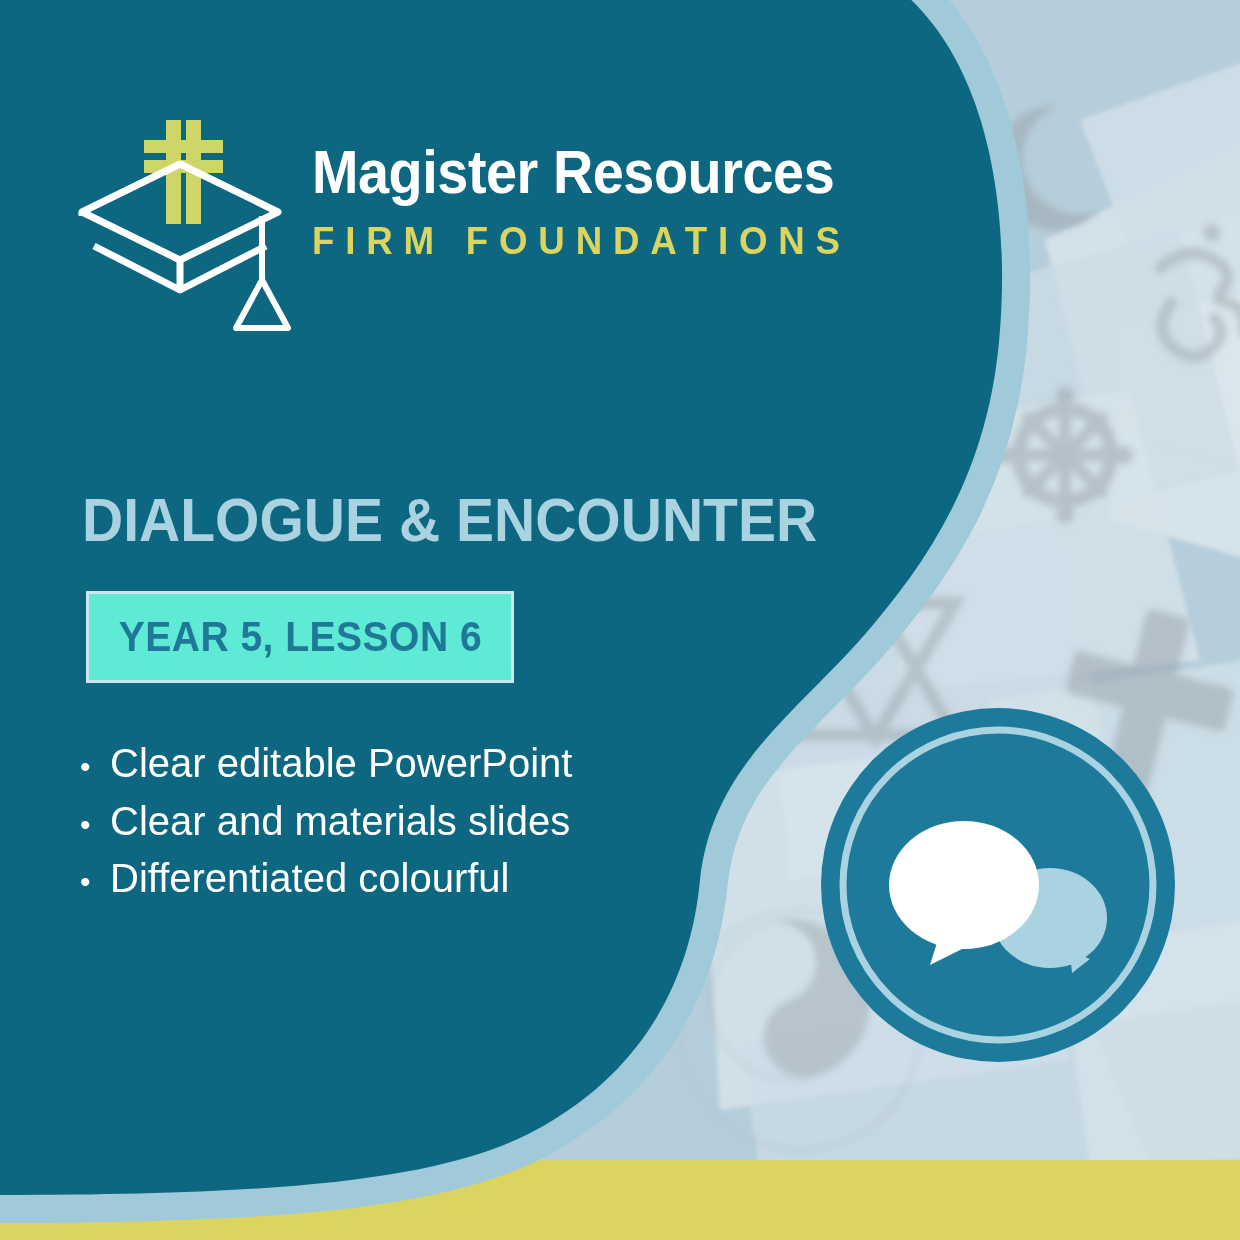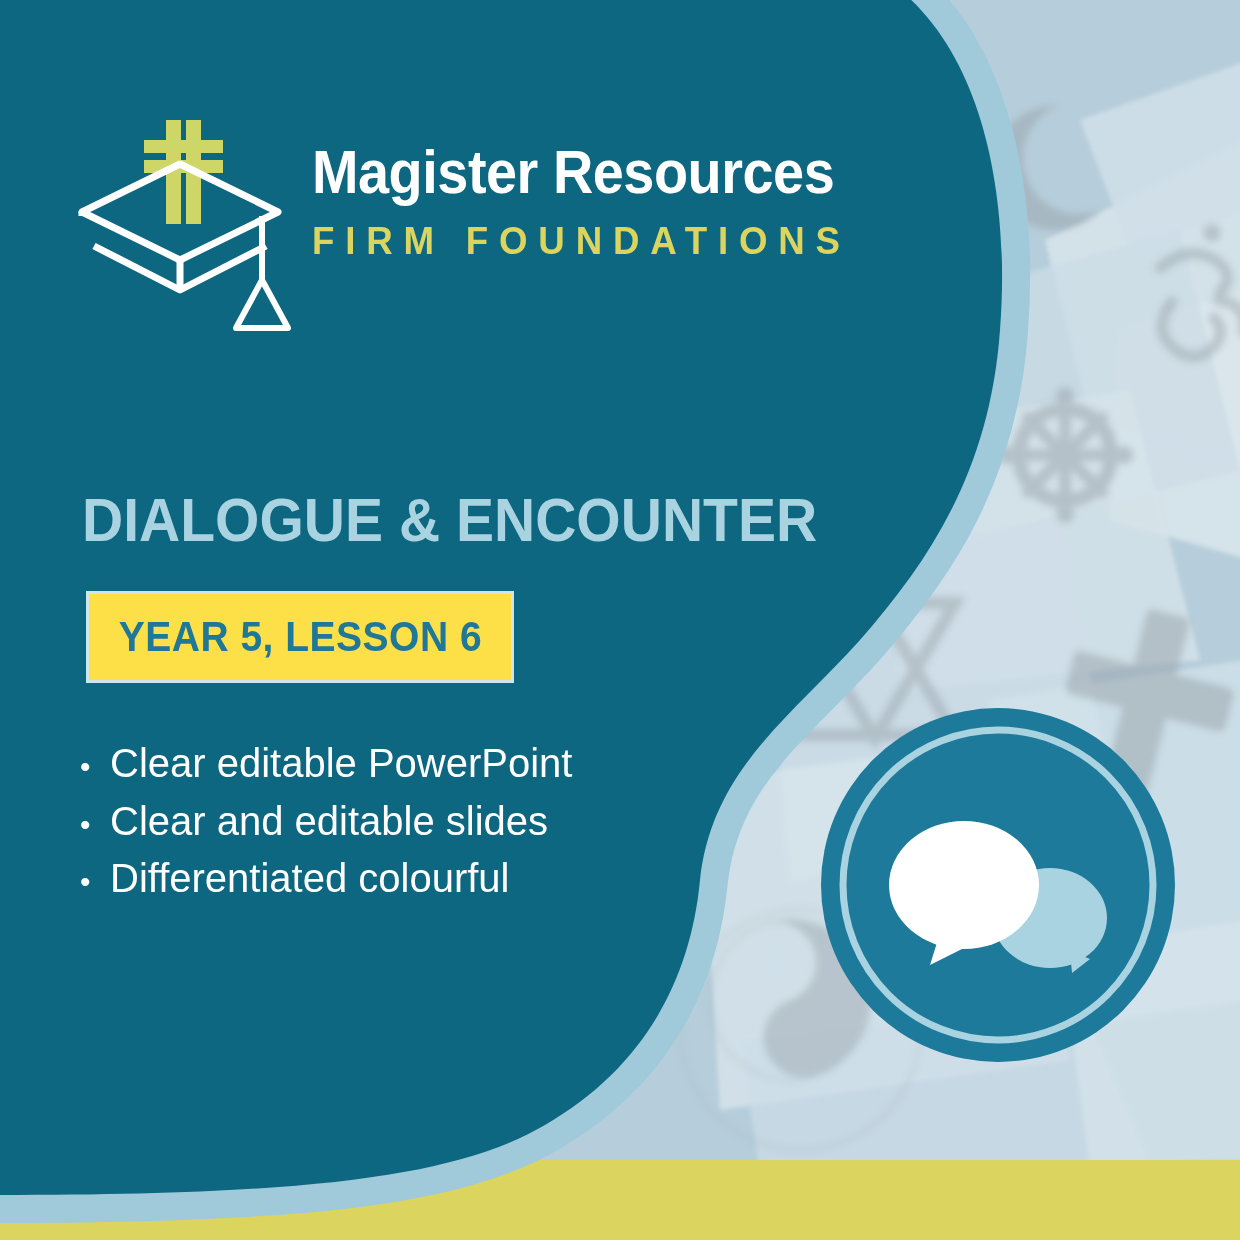--- a/index.html
+++ b/index.html
@@ -60,21 +60,21 @@
     font-size:62px;
     letter-spacing:0px;
     transform:scaleX(0.92);
     transform-origin:left center;
     white-space:nowrap;
   }
 
   .lesson-chip{
     position:absolute;left:86px;top:591px;
     width:428px;height:92px;
-    background:#fde047;
+    background:#5eead4;
     border:3px solid #cfe5ee;
     box-sizing:border-box;
     display:flex;align-items:center;justify-content:center;
   }
   .lesson-chip span{
     color:#1f7898;
     font-weight:bold;
     font-size:42px;
     letter-spacing:0.5px;
     transform:scaleX(0.93);
@@ -248,21 +248,21 @@
       <span>YEAR 5, LESSON 6</span>
     </div>
 
     <ul class="features">
       <li>
         <span class="bullet-dot">•</span>
         <span>Clear editable PowerPoint</span>
       </li>
       <li>
         <span class="bullet-dot">•</span>
-        <span>Clear and editable slides</span>
+        <span>Clear and materials slides</span>
       </li>
       <li>
         <span class="bullet-dot">•</span>
         <span>Differentiated colourful</span>
       </li>
     </ul>
 
     <svg class="badge" viewBox="0 0 360 360">
       <circle cx="180" cy="180" r="177" fill="#1e7a9b"></circle>
       <circle cx="180" cy="180" r="155" fill="none" stroke="#a9d3e0" stroke-width="7"></circle>

